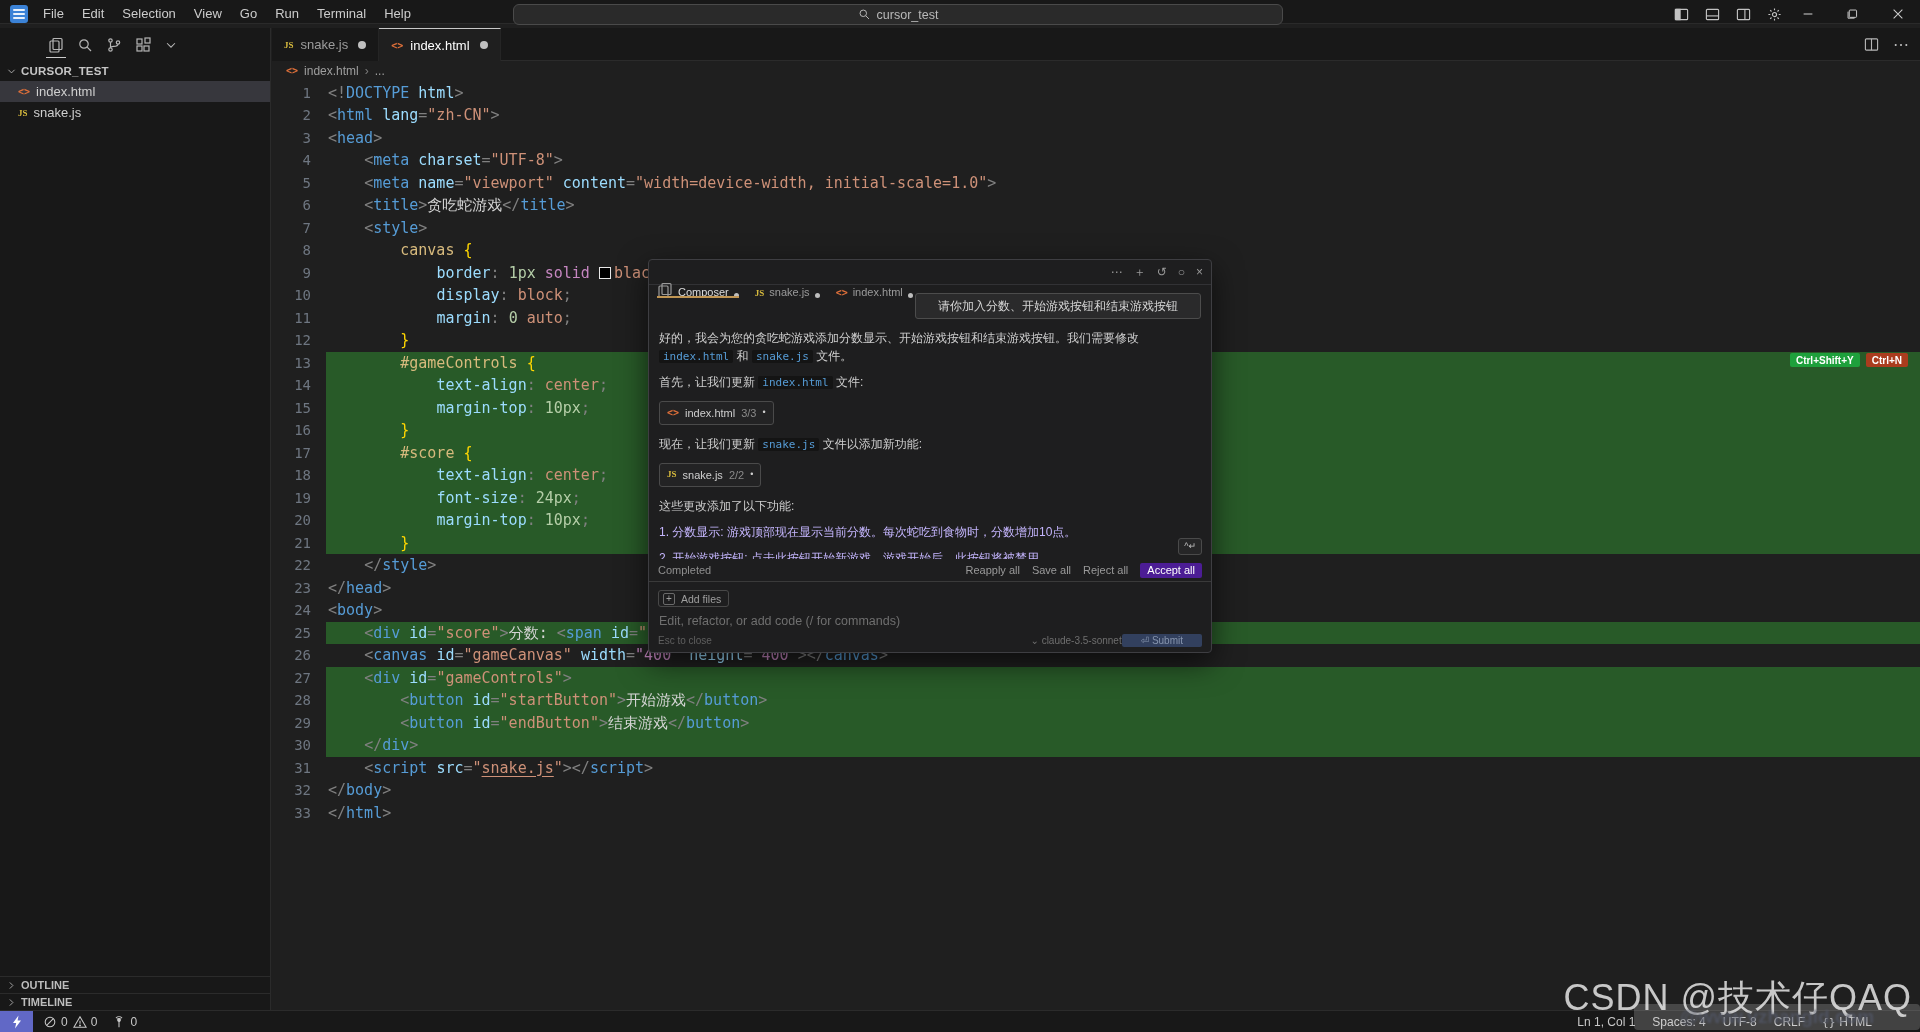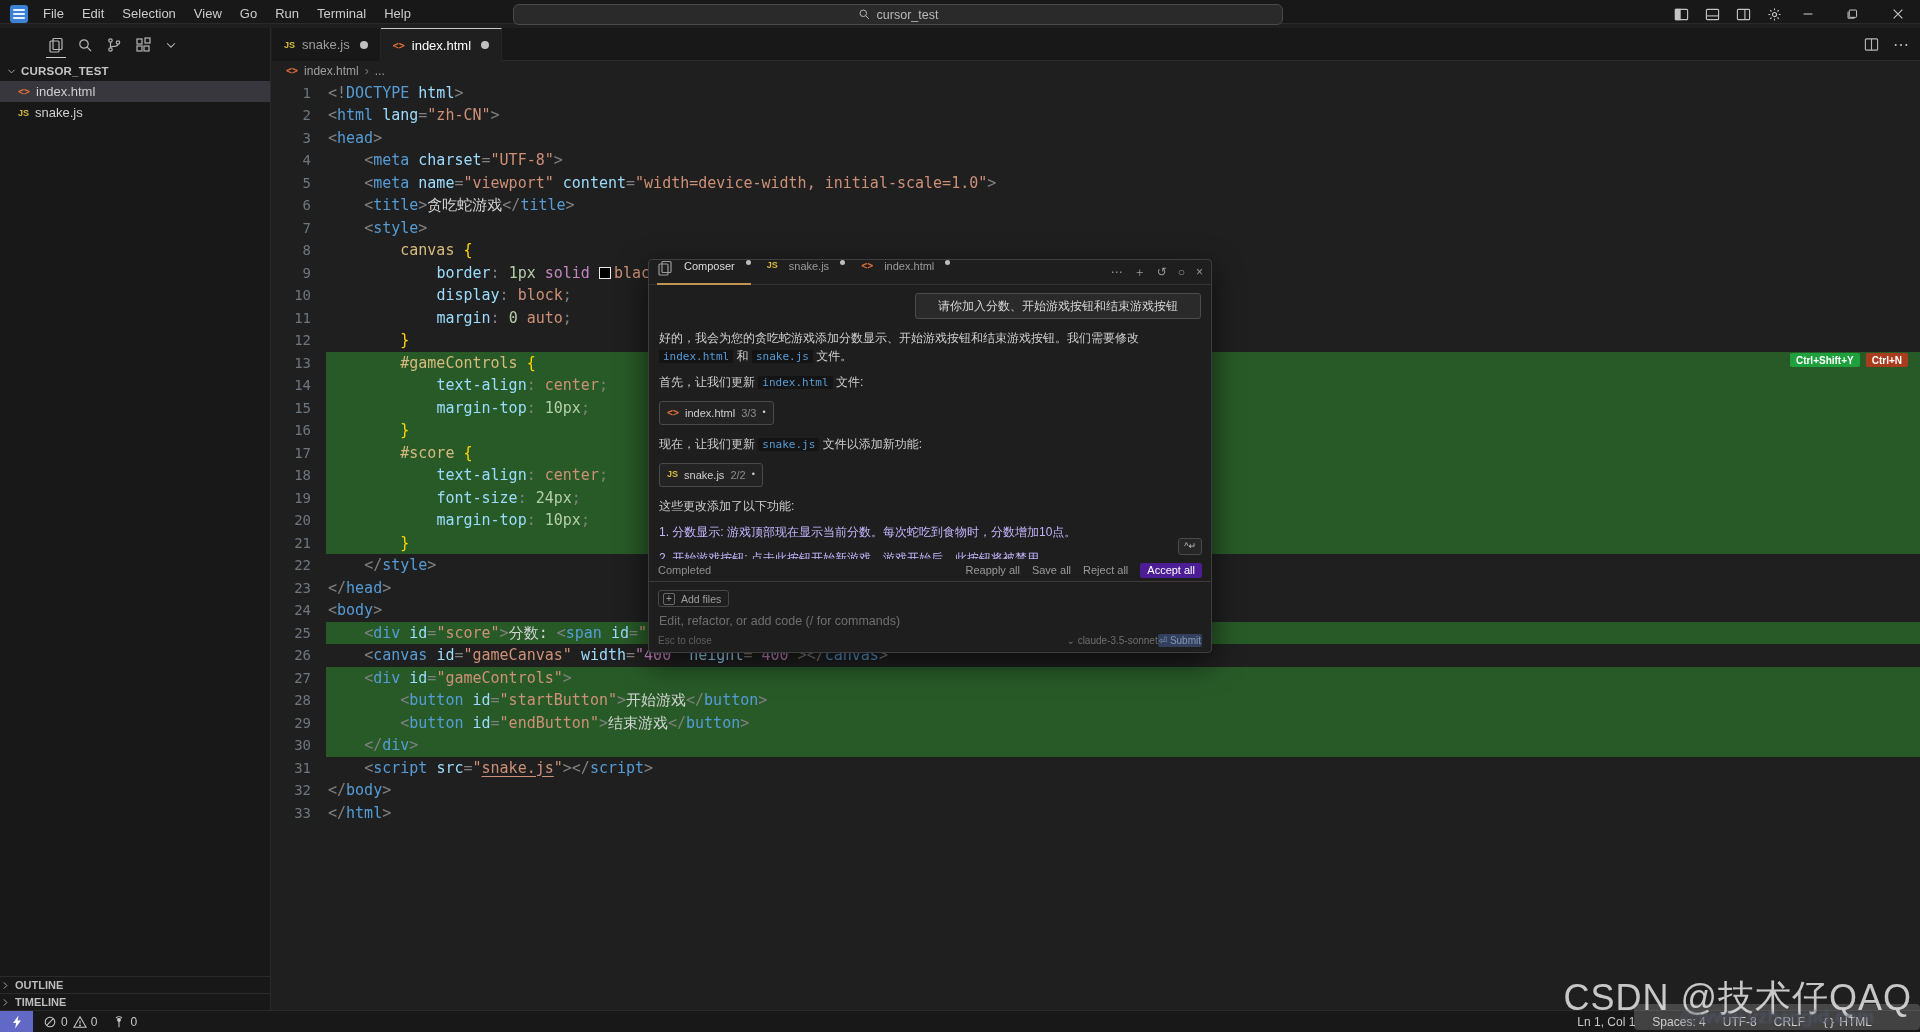--- a/index.html
+++ b/index.html
@@ -29,23 +29,23 @@
   .sidebar { position:absolute; left:0; top:28px; width:271px; height:982px;
     background:#181818; border-right:1px solid #2b2b2b; color:#cccccc; z-index:10; }
   .sb-toolbar { height:33px; display:flex; align-items:center; gap:13px; padding-left:48px; color:#b6b6b6; }
   .sb-tool { position:relative; height:33px; display:flex; align-items:center; }
   .sb-tool.active::after { content:""; position:absolute; left:-2px; right:-2px; bottom:3px; height:1.5px; background:#cccccc; }
   .tree-header { height:20px; display:flex; align-items:center; gap:4px; padding-left:6px;
     font-size:11.5px; font-weight:bold; color:#c5c5c5; letter-spacing:.2px; }
   .tree-item { height:21px; display:flex; align-items:center; gap:6px; padding-left:18px; font-size:13px; color:#cfcfcf; }
   .tree-item.selected { background:#37373d; }
   .ficon-html { color:#e0703a; font-family:"DejaVu Sans Mono", monospace; font-size:10px; font-weight:bold; }
-  .ficon-js { color:#d7ba3d; font-family:Liberation Sans, sans-serif; font-size:9px; font-weight:bold; }
+  .ficon-js { color:#d7ba3d; font-family:Liberation Serif, serif; font-size:9px; font-weight:bold; }
   .sb-bottom { position:absolute; left:0; bottom:0; width:100%; }
-  .sb-section { height:17px; display:flex; align-items:center; gap:4px; 
+  .sb-section { height:17px; display:flex; align-items:center; gap:4px; padding-left:6px;
     font-size:11px; font-weight:bold; color:#bdbdbd; border-top:1px solid #2b2b2b; }
 
   
   .editor { position:absolute; left:272px; top:28px; width:1648px; height:982px; background:#1f1f1f; }
   .tabbar { position:relative; height:33px; background:#181818; border-bottom:1px solid #2b2b2b; display:flex; }
   .tab { height:33px; display:flex; align-items:center; gap:7px; padding:0 12px;
     font-size:13px; color:#9d9d9d; background:#181818; border-right:1px solid #252525; }
   .tab.active { background:#1f1f1f; color:#ffffff; border-top:1px solid #c8c8c8; margin-bottom:-1px; }
   .tab .dot { width:8px; height:8px; border-radius:50%; background:#c0c0c0; margin-left:3px; }
   .tab-actions { position:absolute; right:10px; top:0; height:33px; display:flex; align-items:center; gap:14px; color:#b6b6b6; }
@@ -64,21 +64,21 @@
     vertical-align:-1px; margin-right:3px; }
   .diff-badges { position:absolute; top:325px; right:12px; display:flex; gap:6px; z-index:5;align-items:center; }
   .badge { font-size:10px; font-weight:bold; color:#fff; padding:1.5px 6px; border-radius:2px; font-family:"Liberation Sans",sans-serif; }
 
   
   .composer { position:absolute; left:648px; top:259px; width:564px; height:394px; z-index:40;
     background:#1e1e1f; border:1px solid #3e3e42; border-radius:4px;
     box-shadow:0 10px 30px rgba(0,0,0,.6); display:flex; flex-direction:column; color:#cfcfcf; }
   .cp-tabs { flex:none; height:25px; display:flex; align-items:center; padding:0 8px; gap:16px;
     border-bottom:1px solid #323235; font-size:11px; color:#9a9a9a; }
-  .cp-tab { position:relative; height:25px; display:flex; align-items:flex-start; gap:11px; }
+  .cp-tab { position:relative; height:25px; display:flex; align-items:flex-end; gap:5px;margin-top:13px; }
   .cp-tab.active { color:#dcdcdc; }
   .cp-tab.active::after { content:""; position:absolute; left:0; right:0; bottom:0; height:2px; background:#c09553; }
   .cp-tab .dot { width:5px; height:5px; border-radius:50%; background:#bdbdbd; }
   .cp-hicons { margin-left:auto; display:flex; align-items:center; gap:11px; color:#9a9a9a; font-size:12px; }
   .cp-body { flex:1; overflow:hidden; padding:8px 10px 0 10px; font-size:12px; line-height:1.5; position:relative; }
   .cp-user { width:fit-content; max-width:440px; margin-left:auto; margin-bottom:10px;
     border:1px solid #4c4c4c; background:#2a2a2b; border-radius:3px; padding:3px 22px; color:#d6d6d6; }
   .cp-p { margin:7px 0; color:#cfcfcf; }
   .cp-li { margin:8px 0; color:#c4b5fd; }
   .icode { font-family:"DejaVu Sans Mono","Liberation Mono",monospace; font-size:11px; color:#569cd6;
@@ -92,21 +92,21 @@
   .cp-actions { margin-left:auto; display:flex; align-items:center; gap:12px; color:#9a9a9a; }
   .btn-accept { background:#4c1d95; color:#fff; border-radius:2px; padding:1.5px 7px; font-size:11px; }
   .cp-input { flex:none; border-top:1px solid #3a3a3a; padding:6px 9px 5px 9px; }
   .addfiles { display:inline-flex; align-items:center; gap:6px; border:1px solid #484848; border-radius:3px;
     padding:1.5px 7px 1.5px 4px; font-size:10.5px; color:#9f9f9f; }
   .addfiles .plus { border:1px solid #6a6a6a; border-radius:2px; width:12px; height:12px; display:flex;
     align-items:center; justify-content:center; font-size:10px; color:#9f9f9f; }
   .cp-ph { margin:7px 0 6px 1px; font-size:12.5px; color:#6f6f6f; }
   .cp-foot { display:flex; align-items:center; font-size:10px; color:#5f5f5f; }
   .cp-model { margin-left:auto; display:flex; align-items:center; color:#6f6f6f; }
-  .btn-submit { background:#32405e; color:#8694ad; border-radius:2px; padding:1px 1px; font-size:10px; }
+  .btn-submit { background:#32405e; color:#8694ad; border-radius:2px; padding:1px 19px; font-size:10px; }
 
   
   .statusbar { position:absolute; left:0; top:1010px; width:1920px; height:22px; background:#181818;
     border-top:1px solid #2b2b2b; color:#c8c8c8; font-size:12px; z-index:50; display:flex; align-items:center; }
   .remote { width:33px; height:22px; background:#6168c6; display:flex; align-items:center; justify-content:center; color:#fff; }
   .sb-left { display:flex; align-items:center; gap:5px; padding-left:10px; }
   .sb-right { position:absolute; right:48px; top:0; height:22px; display:flex; align-items:center; gap:17px; }
   .sb-item { display:flex; align-items:center; gap:4px; }
   .braces { font-family:"DejaVu Sans Mono",monospace; font-size:11px; }
 

